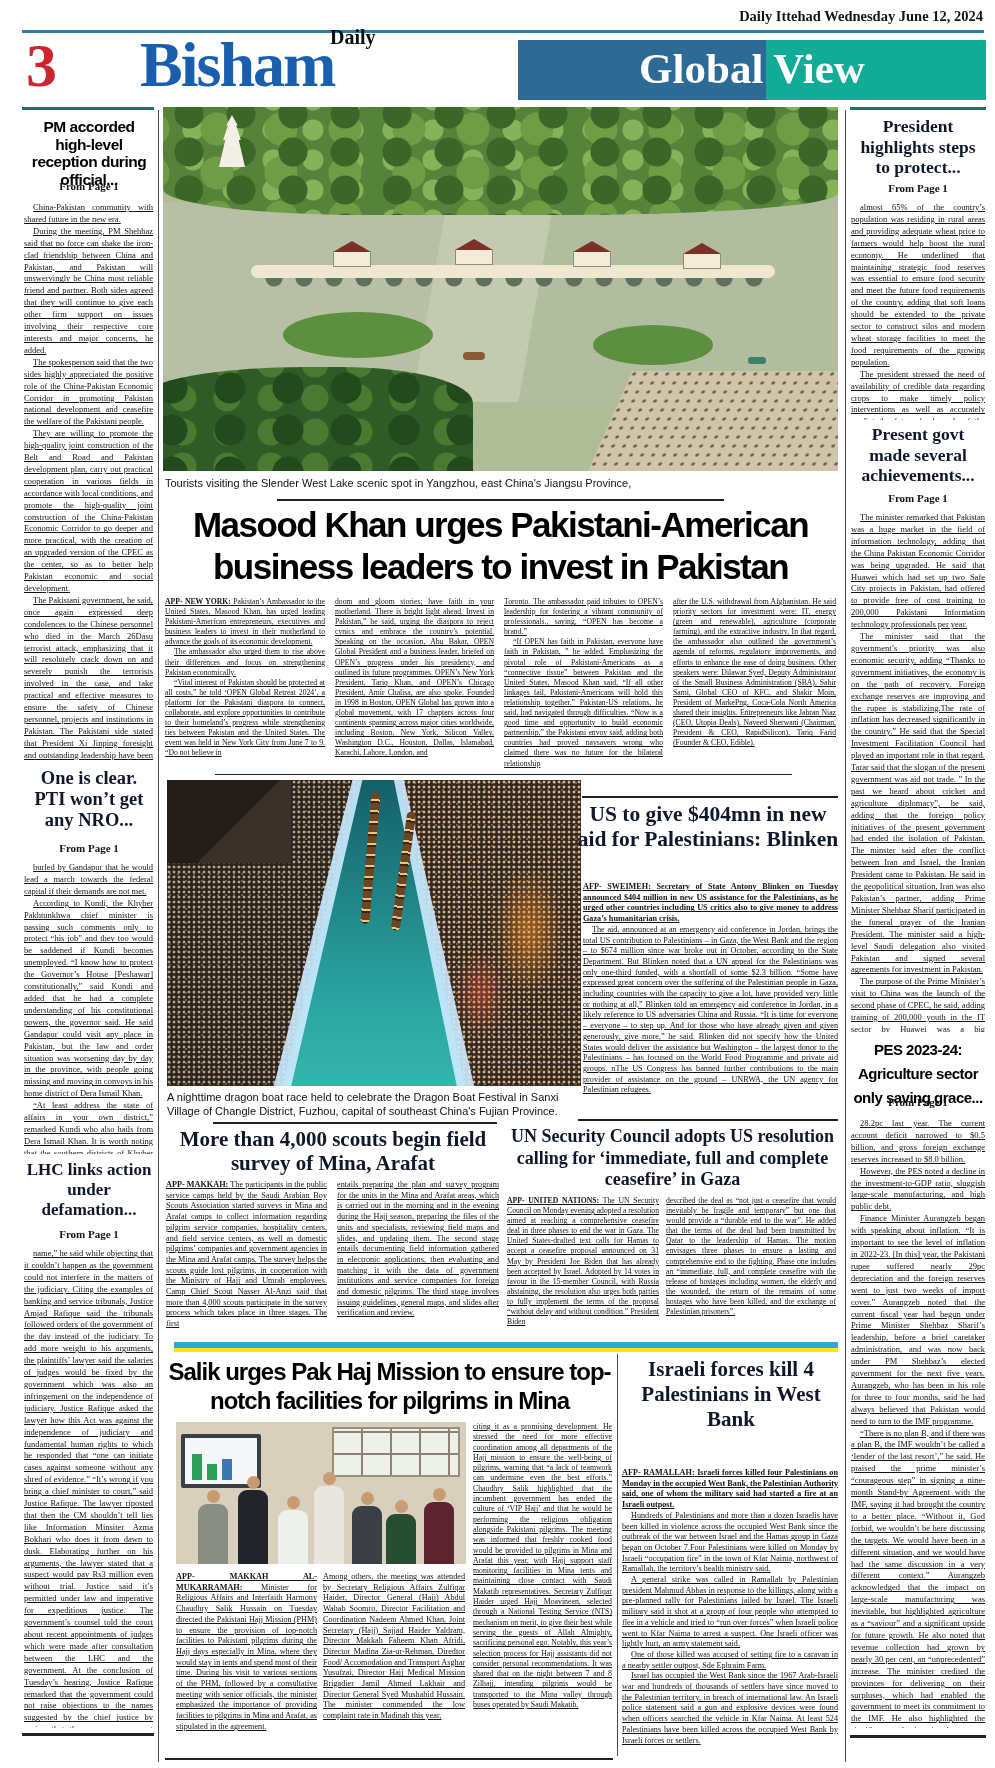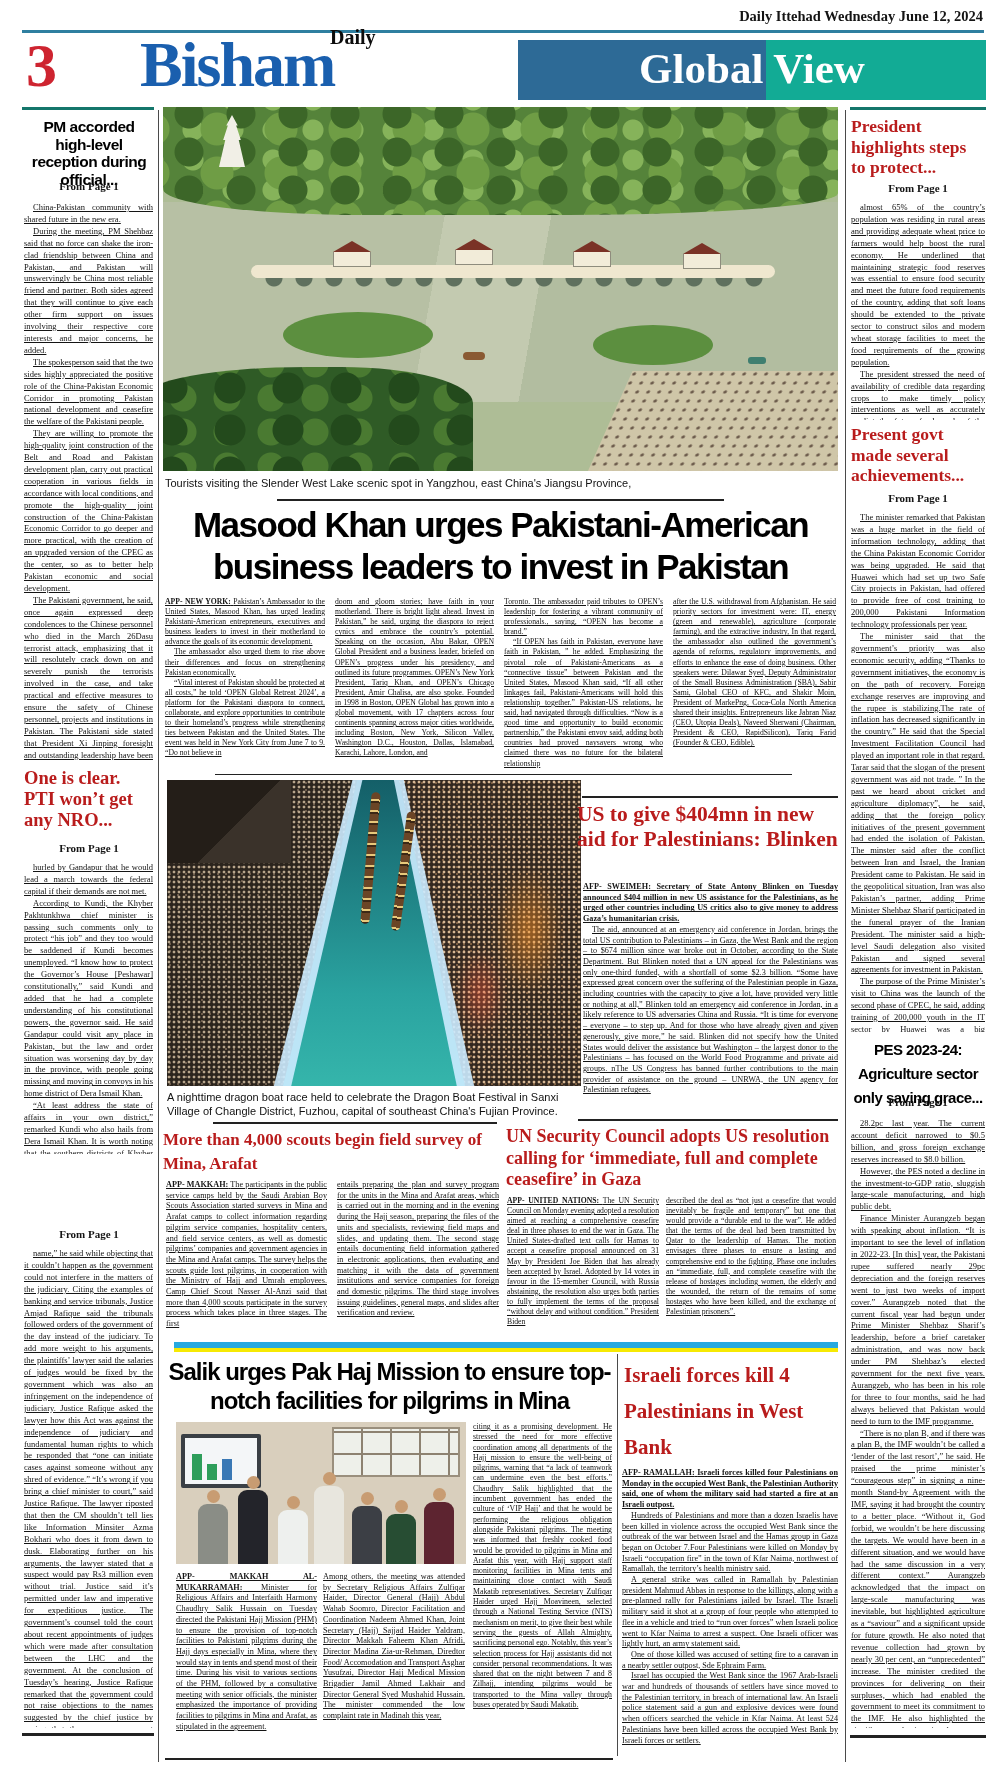--- a/index.html
+++ b/index.html
@@ -20,21 +20,21 @@
           background:linear-gradient(90deg,#2d6a96 0 53%,#12ab95 53% 100%);}
   .banner-text{font-family:"Liberation Serif",serif;font-weight:bold;font-size:43px;line-height:58px;
                color:#fff;text-align:center;}
   
   .tealrule{height:3px;background:#14766b;}
   .vrule{width:1px;background:#4a4a4a;}
   .hrule{background:#222;}
   .botrule{height:3px;background:#222;}
   
   .condhead{font-family:"Liberation Sans",sans-serif;font-weight:bold;text-align:center;letter-spacing:-0.5px;color:#000;}
-  .serifhead{font-family:"Liberation Serif",serif;font-weight:bold;text-align:left;color:#b91c1c;}
+  .serifhead{font-family:"Liberation Serif",serif;font-weight:bold;text-align:center;color:#0f172a;}
   .frompage{font-family:"Liberation Serif",serif;font-weight:bold;text-align:center;font-size:11px;}
   
   .jbody{text-align:justify;overflow:hidden;}
   .jbody p{margin:0;text-indent:9px;text-decoration:underline;}
   .jbody p.lead{text-indent:0;}
   .fs85{font-size:8.5px;line-height:11.9px;}
   .fs8{font-size:8.2px;line-height:10.7px;}
   .fs78{font-size:7.8px;line-height:10.3px;}
   .fs7{font-size:7.7px;line-height:10.1px;}
   .dl{font-weight:bold;}
@@ -63,38 +63,38 @@
   .cap1{left:165px;top:477px;width:670px;}
   .ruleA{left:277px;top:499px;width:447px;height:2px;}
   .mainhead{left:163px;top:504px;width:675px;font-size:35px;line-height:42px;letter-spacing:-1.5px;}
   .m-c1{left:165px;top:597px;width:160px;height:175px;}
   .m-c2{left:335px;top:597px;width:159px;height:175px;}
   .m-c3{left:504px;top:597px;width:159px;height:175px;}
   .m-c4{left:673px;top:597px;width:163px;height:175px;}
   .ruleB{left:215px;top:774px;width:577px;height:1px;}
   .cap2{left:167px;top:1091px;width:414px;}
   .ruleC{left:213px;top:1122px;width:284px;height:2px;}
-  .scoutshead{left:163px;top:1128px;width:340px;font-size:17px;line-height:23.5px;}
+  .scoutshead{left:163px;top:1128px;width:340px;font-size:21px;line-height:23.5px;}
   .sc-c1{left:166px;top:1180px;width:161px;height:156px;}
   .sc-c2{left:337px;top:1180px;width:162px;height:156px;}
   .ruleD{left:582px;top:796px;width:256px;height:2px;}
   .ushead{left:577px;top:802px;width:262px;font-size:21.5px;line-height:24.5px;}
   .usbody{left:583px;top:882px;width:255px;height:228px;}
   .ruleE{left:578px;top:1119px;width:260px;height:2px;}
   .unhead{left:506px;top:1126px;width:333px;font-size:18px;line-height:21.5px;}
   .un-c1{left:507px;top:1196px;width:152px;height:142px;}
   .un-c2{left:666px;top:1196px;width:170px;height:142px;}
   .stripe{left:174px;top:1342px;width:664px;height:10px;
           background:linear-gradient(#27a9e0 0 60%,#f6e904 60% 100%);}
   .salikhead{left:166px;top:1357px;width:447px;font-size:24px;line-height:29px;letter-spacing:-1px;}
   .sal-c3{left:473px;top:1422px;width:139px;height:338px;}
   .sal-c1{left:176px;top:1572px;width:141px;height:184px;}
   .sal-c2{left:323px;top:1572px;width:142px;height:184px;}
   .vmid{left:617px;top:1354px;height:402px;}
-  .israelihead{left:624px;top:1357px;width:214px;font-size:21px;line-height:36px;}
+  .israelihead{left:624px;top:1357px;width:214px;font-size:21px;line-height:25px;}
   .israelibody{left:622px;top:1468px;width:216px;height:296px;}
   .salbot{left:165px;top:1758px;width:448px;height:2px;background:#222;}
   
   .photo1{left:163px;top:107px;width:675px;height:364px;background:#aebd96;overflow:hidden;}
   .p1-water{position:absolute;left:0;top:95px;width:100%;height:200px;
       background:linear-gradient(100deg,#b7c0a4 0 40%,#c3cab0 40% 55%,#b2bda0 55% 100%);}
   .p1-trees-top{position:absolute;left:0;top:-12px;width:100%;height:120px;background-color:#55833a;
       background-image:radial-gradient(circle,#3c6628 14px,transparent 15px),
                        radial-gradient(circle,#6f9d45 16px,transparent 17px),
                        radial-gradient(circle,#86b35a 10px,transparent 11px);
@@ -202,20 +202,21 @@
   </div>
 
   <div class="abs lc-a2-title serifhead">One is clear. PTI won’t get any NRO...</div>
   <div class="abs lc-a2-from frompage">From Page 1</div>
   <div class="abs lc-a2-body jbody fs85">
     <p>hurled by Gandapur that he would lead a march towards the federal capital if their demands are not met.</p>
     <p>According to Kundi, the Khyber Pakhtunkhwa chief minister is passing such comments only to protect “his job” and they too would be saddened if Kundi becomes unemployed. “I know how to protect the Governor’s House [Peshawar] constitutionally,” said Kundi and added that he had a complete understanding of his constitutional powers, the governor said. He said Gandapur could visit any place in Pakistan, but the law and order situation was worsening day by day in the province, with people going missing and moving in convoys in his home district of Dera Ismail Khan.</p>
     <p>“At least address the state of affairs in your own district,” remarked Kundi who also hails from Dera Ismail Khan. It is worth noting that the southern districts of Khyber Pakhtunkhwa are affected the worst after the then PTI government led by Imran decided to allow the TTP members to relocate, thus resulting in the return of terrorism since then.</p>
   </div>
 
+  <div class="abs lc-a3-title serifhead">LHC links action under defamation...</div>
   <div class="abs lc-a3-from frompage">From Page 1</div>
   <div class="abs lc-a3-body jbody fs85">
     <p>name,” he said while objecting that it couldn’t happen as the government could not interfere in the matters of the judiciary. Citing the examples of banking and service tribunals, Justice Amjad Rafique said the tribunals followed orders of the government of the day instead of the judiciary. To add more weight to his arguments, the plaintiffs’ lawyer said the salaries of judges would be fixed by the government which was also an infringement on the independence of judiciary. Justice Rafique asked the lawyer how this Act was against the independence of judiciary and fundamental human rights to which he responded that “one can initiate cases against someone without any shred of evidence.” “It’s wrong if you bring a chief minister to court,” said Justice Rafique. The lawyer riposted that then the CM shouldn’t tell lies like Information Minsiter Azma Bokhari who does it from dawn to dusk. Elaborating further on his arguments, the lawyer stated that a suspect would pay Rs3 million even without trial. Justice said it’s permitted under law and imperative for expeditious justice. The government’s counsel told the court about recent appointments of judges which were made after consultation between the LHC and the government. At the conclusion of Tuesday’s hearing, Justice Rafique remarked that the government could not raise objections to the names suggested by the chief justice by saying that those names were not liked by a particular minister as “this isn’t a barter system.” He also referred to the questions of the applicants’ lawyer that seek answers to the procedure of formation of tribunals and consultation between the court and the government.</p>
   </div>
 
   <div class="abs rc-b1-title serifhead">President highlights steps to protect...</div>
   <div class="abs rc-b1-from frompage">From Page 1</div>
   <div class="abs rc-b1-body jbody fs85">
     <p>almost 65% of the country’s population was residing in rural areas and providing adequate wheat price to farmers would help boost the rural economy. He underlined that maintaining strategic food reserves was essential to ensure food security and meet the future food requirements of the country, adding that soft loans should be extended to the private sector to construct silos and modern wheat storage facilities to meet the food requirements of the growing population.</p>
     <p>The president stressed the need of availability of credible data regarding crops to make timely policy interventions as well as accurately predict the future food needs of the country. He also suggested that the agriculture sector should be deregulated.</p>

